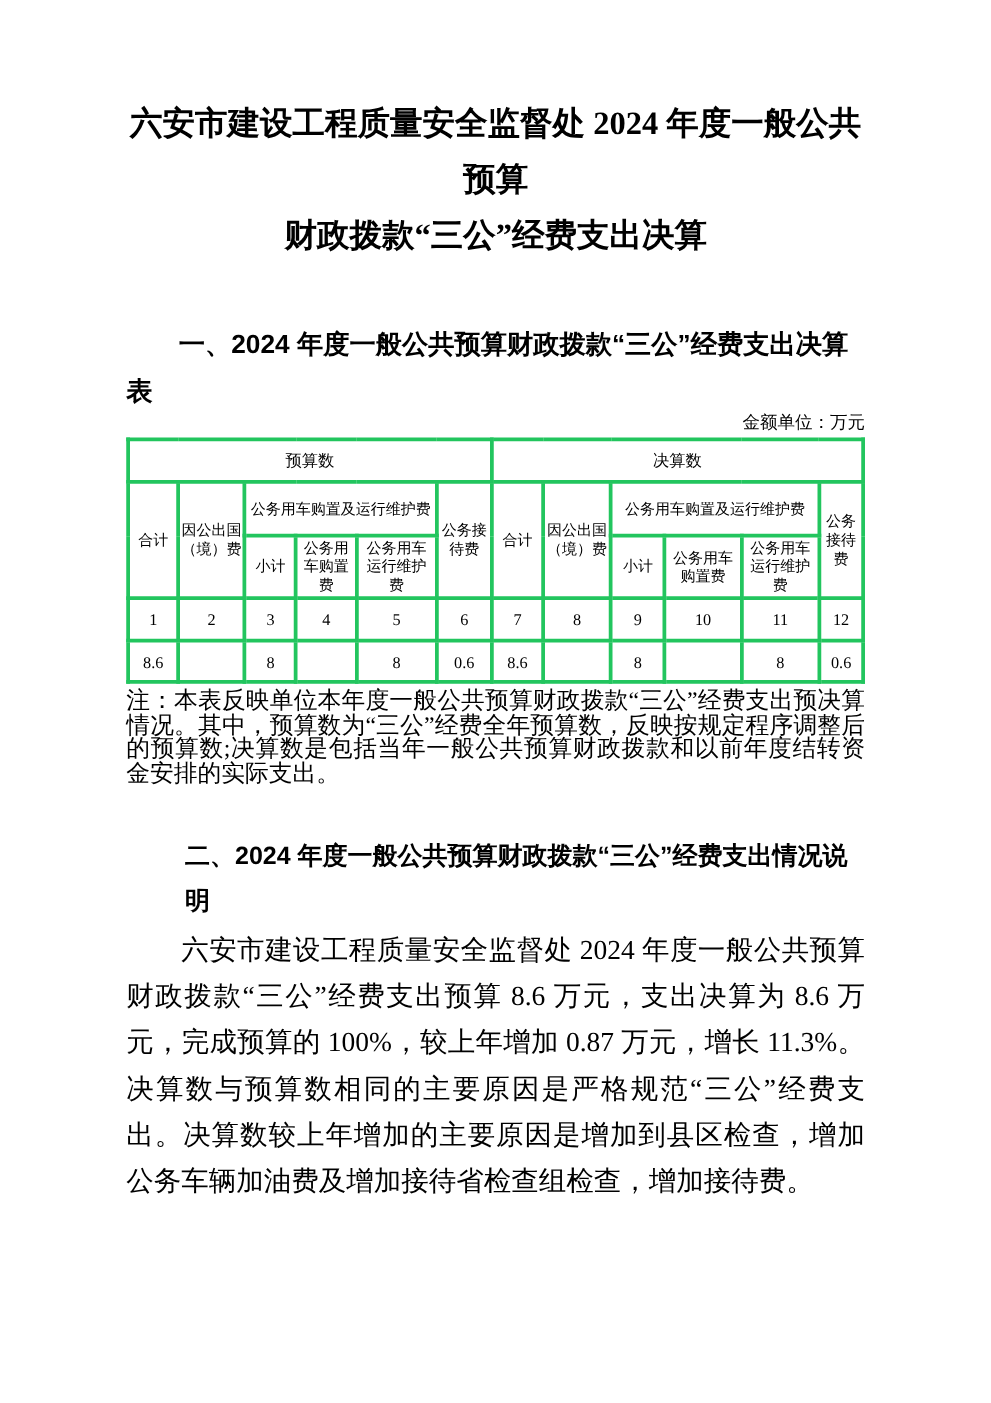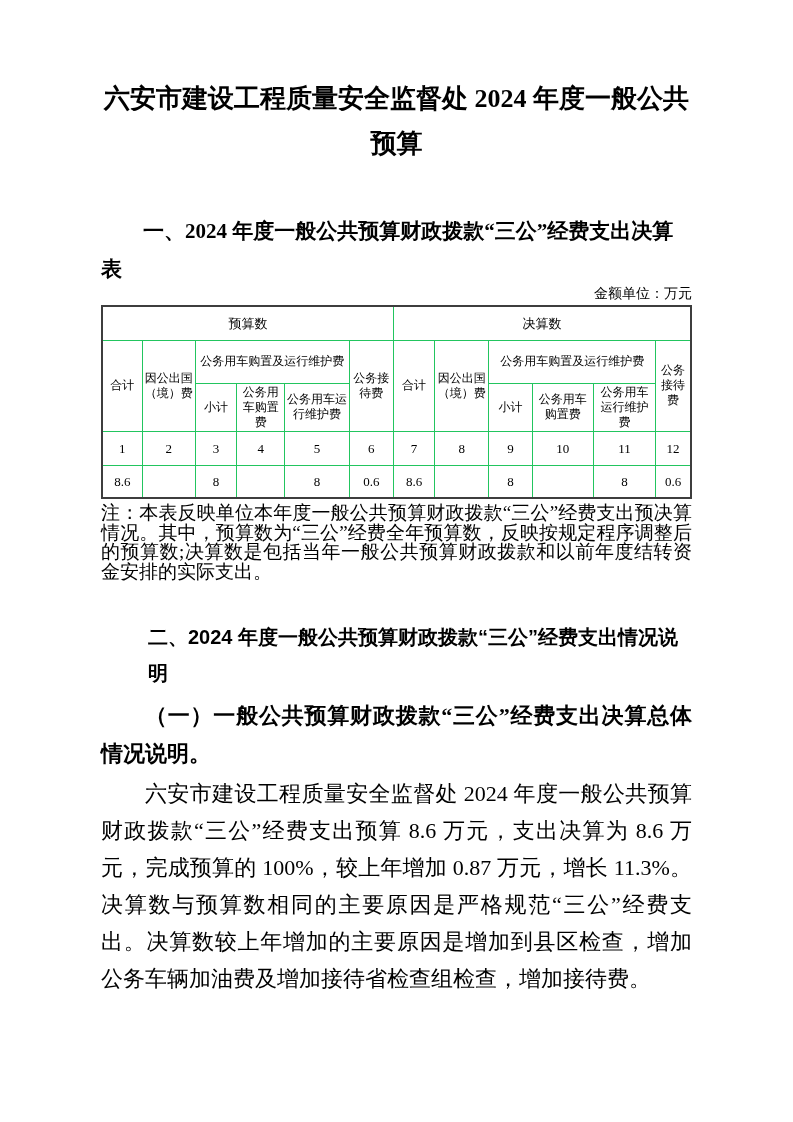--- a/index.html
+++ b/index.html
@@ -21,21 +21,21 @@
     margin-top: 76px;
     text-align: center;
     font-weight: bold;
     font-size: 26px;
     line-height: 45px;
     font-family: "Liberation Serif", "DejaVu Serif", serif;
   }
   
   .sec1-heading {
     margin-top: 46px;
-    font-family: Liberation Serif, serif;
+    font-family: Liberation Sans, sans-serif;
     font-weight: bold;
     font-size: 21px;
     line-height: 38px;
   }
   .sec1-heading .l1 { text-indent: 2em; }
   .unit-label {
     margin-top: -3px;
     text-align: right;
     font-size: 14px;
     line-height: 18px;
@@ -44,21 +44,21 @@
   table.sg-table {
     margin-top: 2px;
     width: 591px;
     table-layout: fixed;
     border-collapse: collapse;
     border: 2px solid #3d3d3d;
     font-size: 12px;
     line-height: 15px;
   }
   table.sg-table td {
-    border: 1px solid #22c55e;
+    border: 3px solid #22c55e;
     text-align: center;
     vertical-align: middle;
     padding: 1px;
     overflow: hidden;
   }
   tr.r1 td { height: 34px; font-size: 13px; }
   tr.r2 td { height: 43px; }
   tr.r3 td { height: 43px; }
   tr.r4 td { height: 34px; font-size: 13px; }
   tr.r5 td { height: 33px; font-size: 13px; }
@@ -94,20 +94,21 @@
     text-align: justify;
   }
 </style>
 </head>
 <body>
 
 <div class="page">
 
   <div class="doc-title">
     <div>六安市建设工程质量安全监督处 2024 年度一般公共预算</div>
+    <div>财政拨款“三公”经费支出决算</div>
   </div>
 
   <div class="sec1-heading">
     <div class="l1">一、2024 年度一般公共预算财政拨款“三公”经费支出决算</div>
     <div class="l2">表</div>
   </div>
 
   <div class="unit-label">金额单位：万元</div>
 
   <table class="sg-table">
@@ -176,17 +177,16 @@
       <td>8</td>
       <td>0.6</td>
     </tr>
   </tbody>
     </table>
 
   <div class="table-note">注：本表反映单位本年度一般公共预算财政拨款“三公”经费支出预决算情况。其中，预算数为“三公”经费全年预算数，反映按规定程序调整后的预算数;决算数是包括当年一般公共预算财政拨款和以前年度结转资金安排的实际支出。</div>
 
   <div class="sec2-heading">二、2024 年度一般公共预算财政拨款“三公”经费支出情况说明</div>
 
-  <div class="sub1-heading">（一）一般公共预算财政拨款“三公”经费支出决算总体情况说明。</div>
 
   <div class="body-para">六安市建设工程质量安全监督处 2024 年度一般公共预算财政拨款“三公”经费支出预算 8.6 万元，支出决算为 8.6 万元，完成预算的 100%，较上年增加 0.87 万元，增长 11.3%。决算数与预算数相同的主要原因是严格规范“三公”经费支出。决算数较上年增加的主要原因是增加到县区检查，增加公务车辆加油费及增加接待省检查组检查，增加接待费。</div>
 
 </div>
 
 </body></html>

